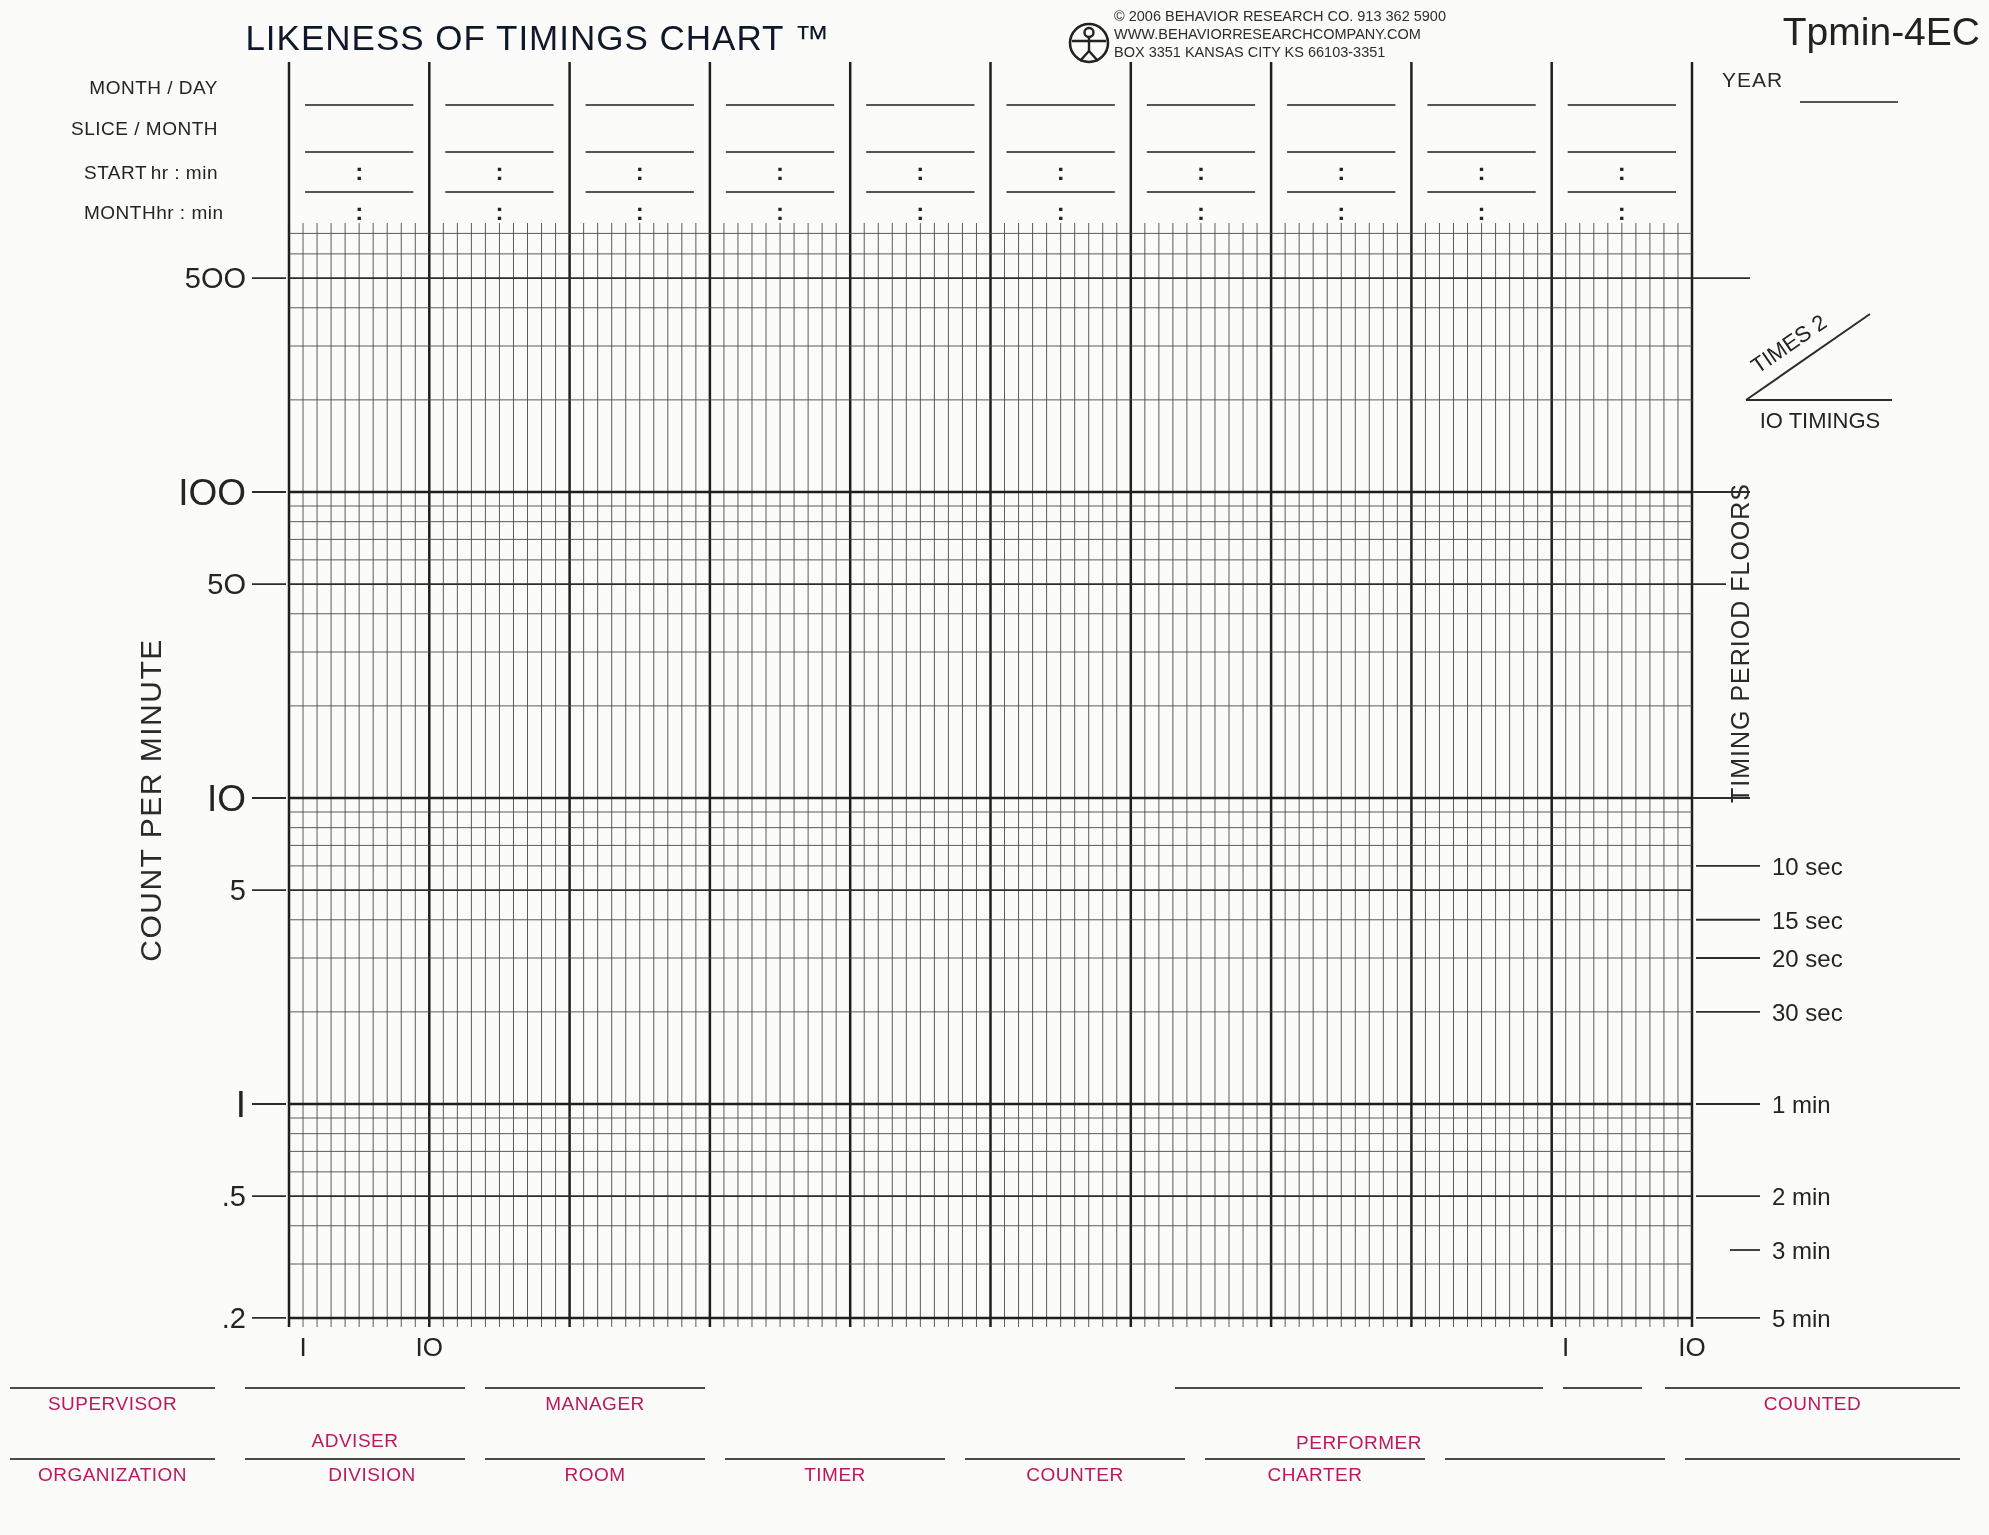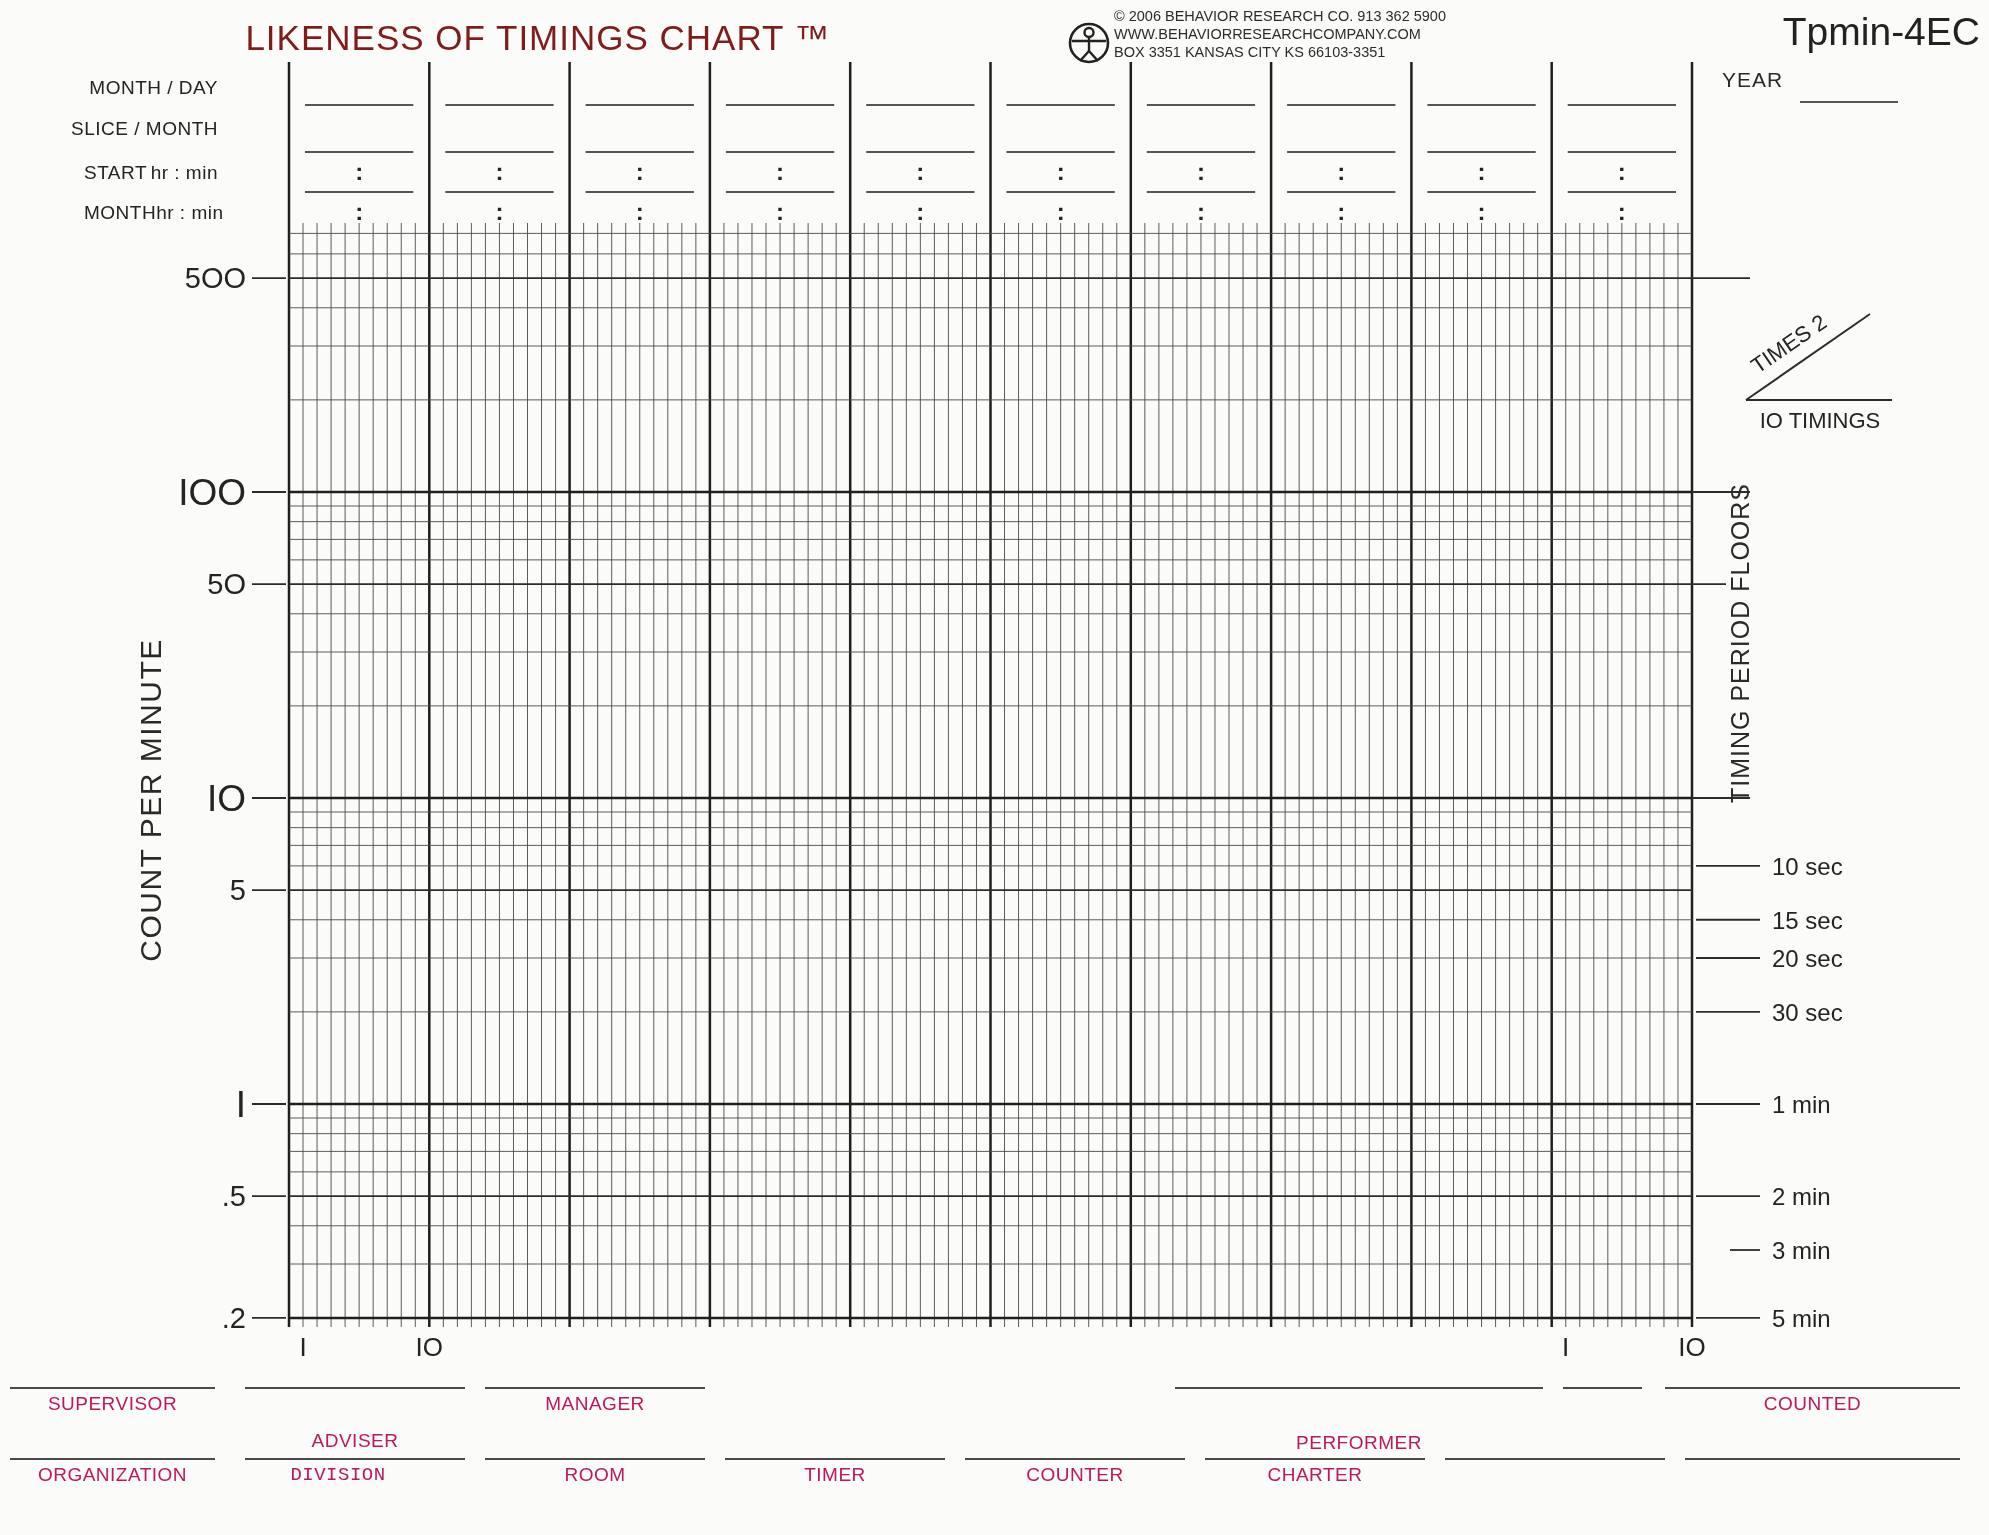--- a/index.html
+++ b/index.html
@@ -7,21 +7,21 @@
     position:relative;
     width:1989px;height:1535px;
     background:#fbfbf9;
     font-family:"Liberation Sans", sans-serif;
     color:#1b1b1b;
     overflow:hidden;
   }
   .abs{position:absolute;}
   .chart-title{
     left:238px;top:18px;width:600px;
-    font-size:35px;letter-spacing:1px;color:#7f1d1d;
+    font-size:35px;letter-spacing:1px;color:#0f172a;
     text-align:center;white-space:nowrap;
   }
   .form-code{
     left:1700px;top:10px;width:280px;
     font-size:39px;color:#222;text-align:right;white-space:nowrap;
   }
   .copyright{
     left:1114px;top:7px;width:300px;
     font-size:14.5px;line-height:18px;color:#2d2d2d;white-space:nowrap;
   }
@@ -345,21 +345,21 @@
       <div class="abs blank-line" style="left: 1175px; top: 1387px; width: 368px;"></div>
       <div class="abs footer-label" style="left: 1175px; top: 1393px; width: 368px; margin-top: 39px;">PERFORMER</div>
       <div class="abs blank-line" style="left: 1563px; top: 1387px; width: 79px;"></div>
       <div class="abs blank-line" style="left: 1665px; top: 1387px; width: 295px;"></div>
       <div class="abs footer-label" style="left: 1665px; top: 1393px; width: 295px;">COUNTED</div>
     </div>
   <div id="footer-row2">
       <div class="abs blank-line" style="left: 10px; top: 1458px; width: 205px;"></div>
       <div class="abs footer-label" style="left: 10px; top: 1464px; width: 205px;">ORGANIZATION</div>
       <div class="abs blank-line" style="left: 245px; top: 1458px; width: 220px;"></div>
-      <div class="abs footer-label" style="left: 228px; top: 1464px; width: 220px; font-family: Liberation Mono, monospace;">DIVISION</div>
+      <div class="abs footer-label" style="left: 262px; top: 1464px; width: 220px;">DIVISION</div>
       <div class="abs blank-line" style="left: 485px; top: 1458px; width: 220px;"></div>
       <div class="abs footer-label" style="left: 485px; top: 1464px; width: 220px;">ROOM</div>
       <div class="abs blank-line" style="left: 725px; top: 1458px; width: 220px;"></div>
       <div class="abs footer-label" style="left: 725px; top: 1464px; width: 220px;">TIMER</div>
       <div class="abs blank-line" style="left: 965px; top: 1458px; width: 220px;"></div>
       <div class="abs footer-label" style="left: 965px; top: 1464px; width: 220px;">COUNTER</div>
       <div class="abs blank-line" style="left: 1205px; top: 1458px; width: 220px;"></div>
       <div class="abs footer-label" style="left: 1205px; top: 1464px; width: 220px;">CHARTER</div>
       <div class="abs blank-line" style="left: 1445px; top: 1458px; width: 220px;"></div>
       <div class="abs blank-line" style="left: 1685px; top: 1458px; width: 275px;"></div>

